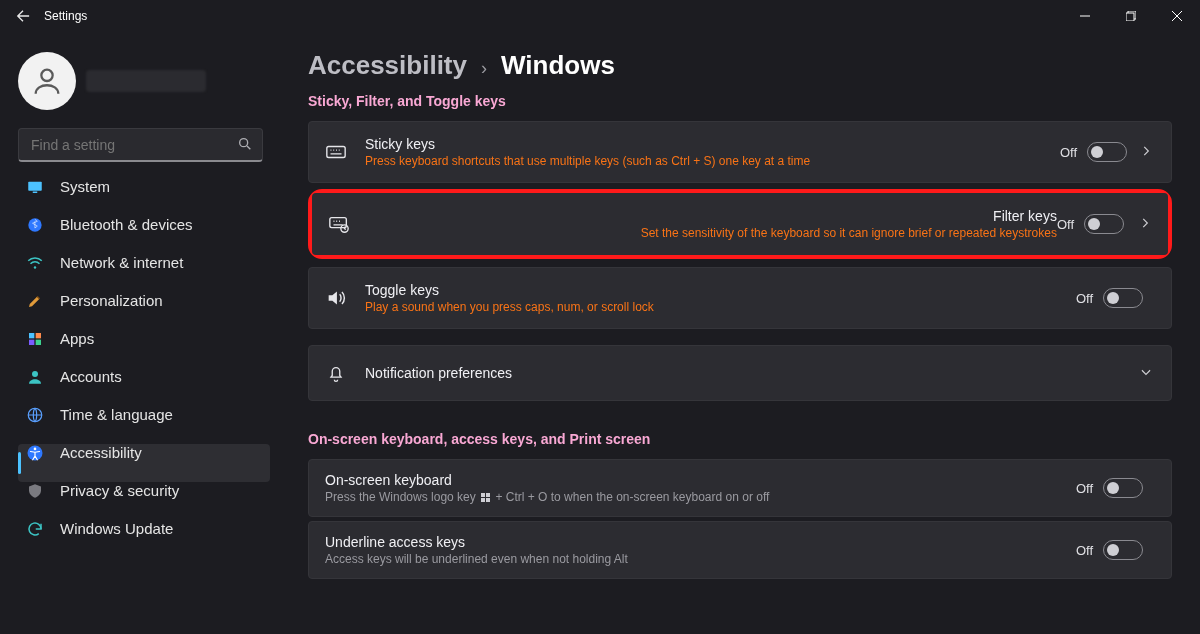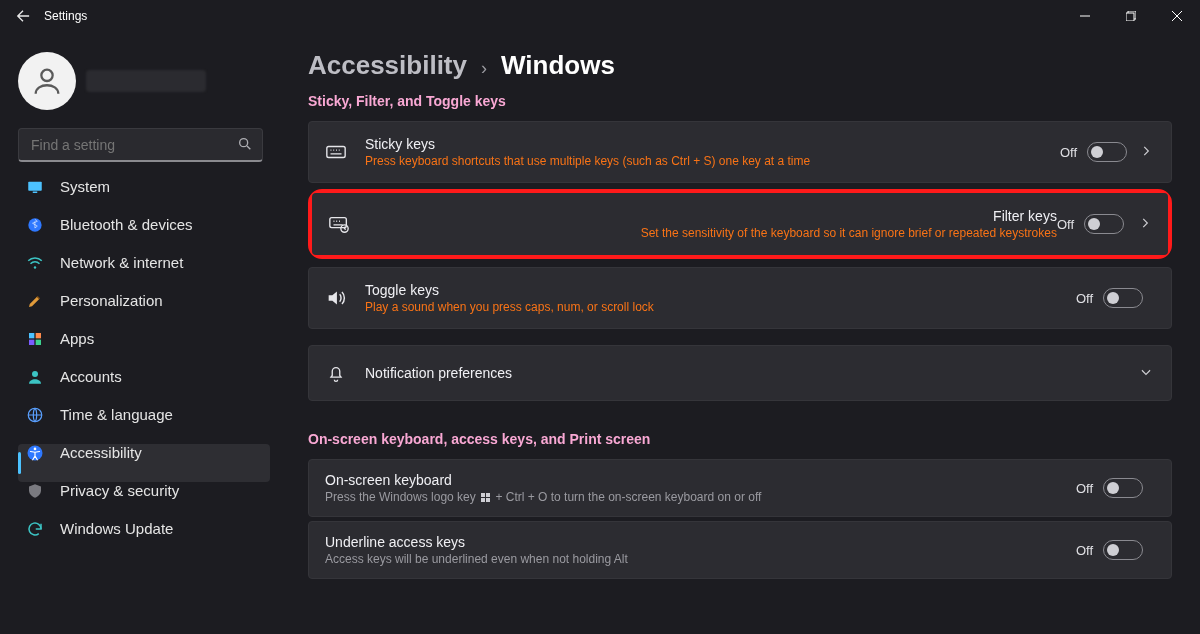--- a/index.html
+++ b/index.html
@@ -292,21 +292,21 @@
         <div class="texts">
           <div class="title">On-screen keyboard</div>
           <div class="sub">
             <span>Press the Windows logo key</span>
             <span class="logo-glyph">
                 <span></span>
                 <span></span>
                 <span></span>
                 <span></span>
               </span>
-            <span> + Ctrl + O to turn the on-screen keyboard on or off</span>
+            <span> + Ctrl + O to when the on-screen keyboard on or off</span>
           </div>
         </div>
         <span class="state">Off</span>
         <div class="toggle"></div>
       </div>
 
       <div class="sec2-card">
         <div class="texts">
           <div class="title">Underline access keys</div>
           <div class="sub">Access keys will be underlined even when not holding Alt</div>

